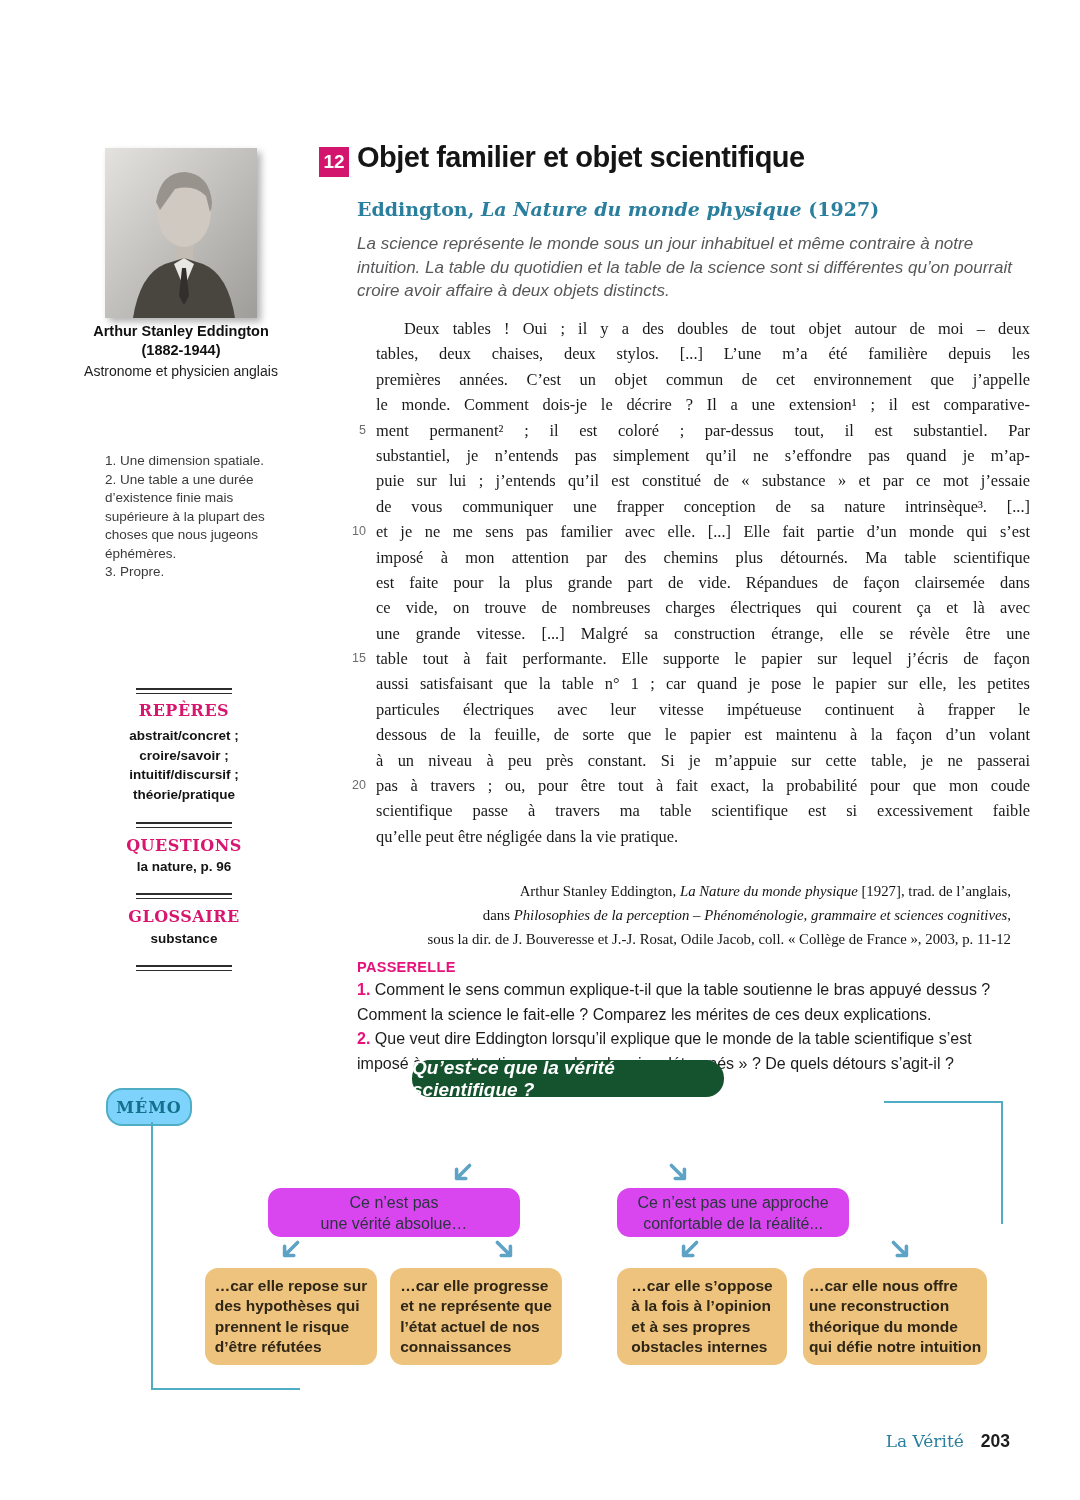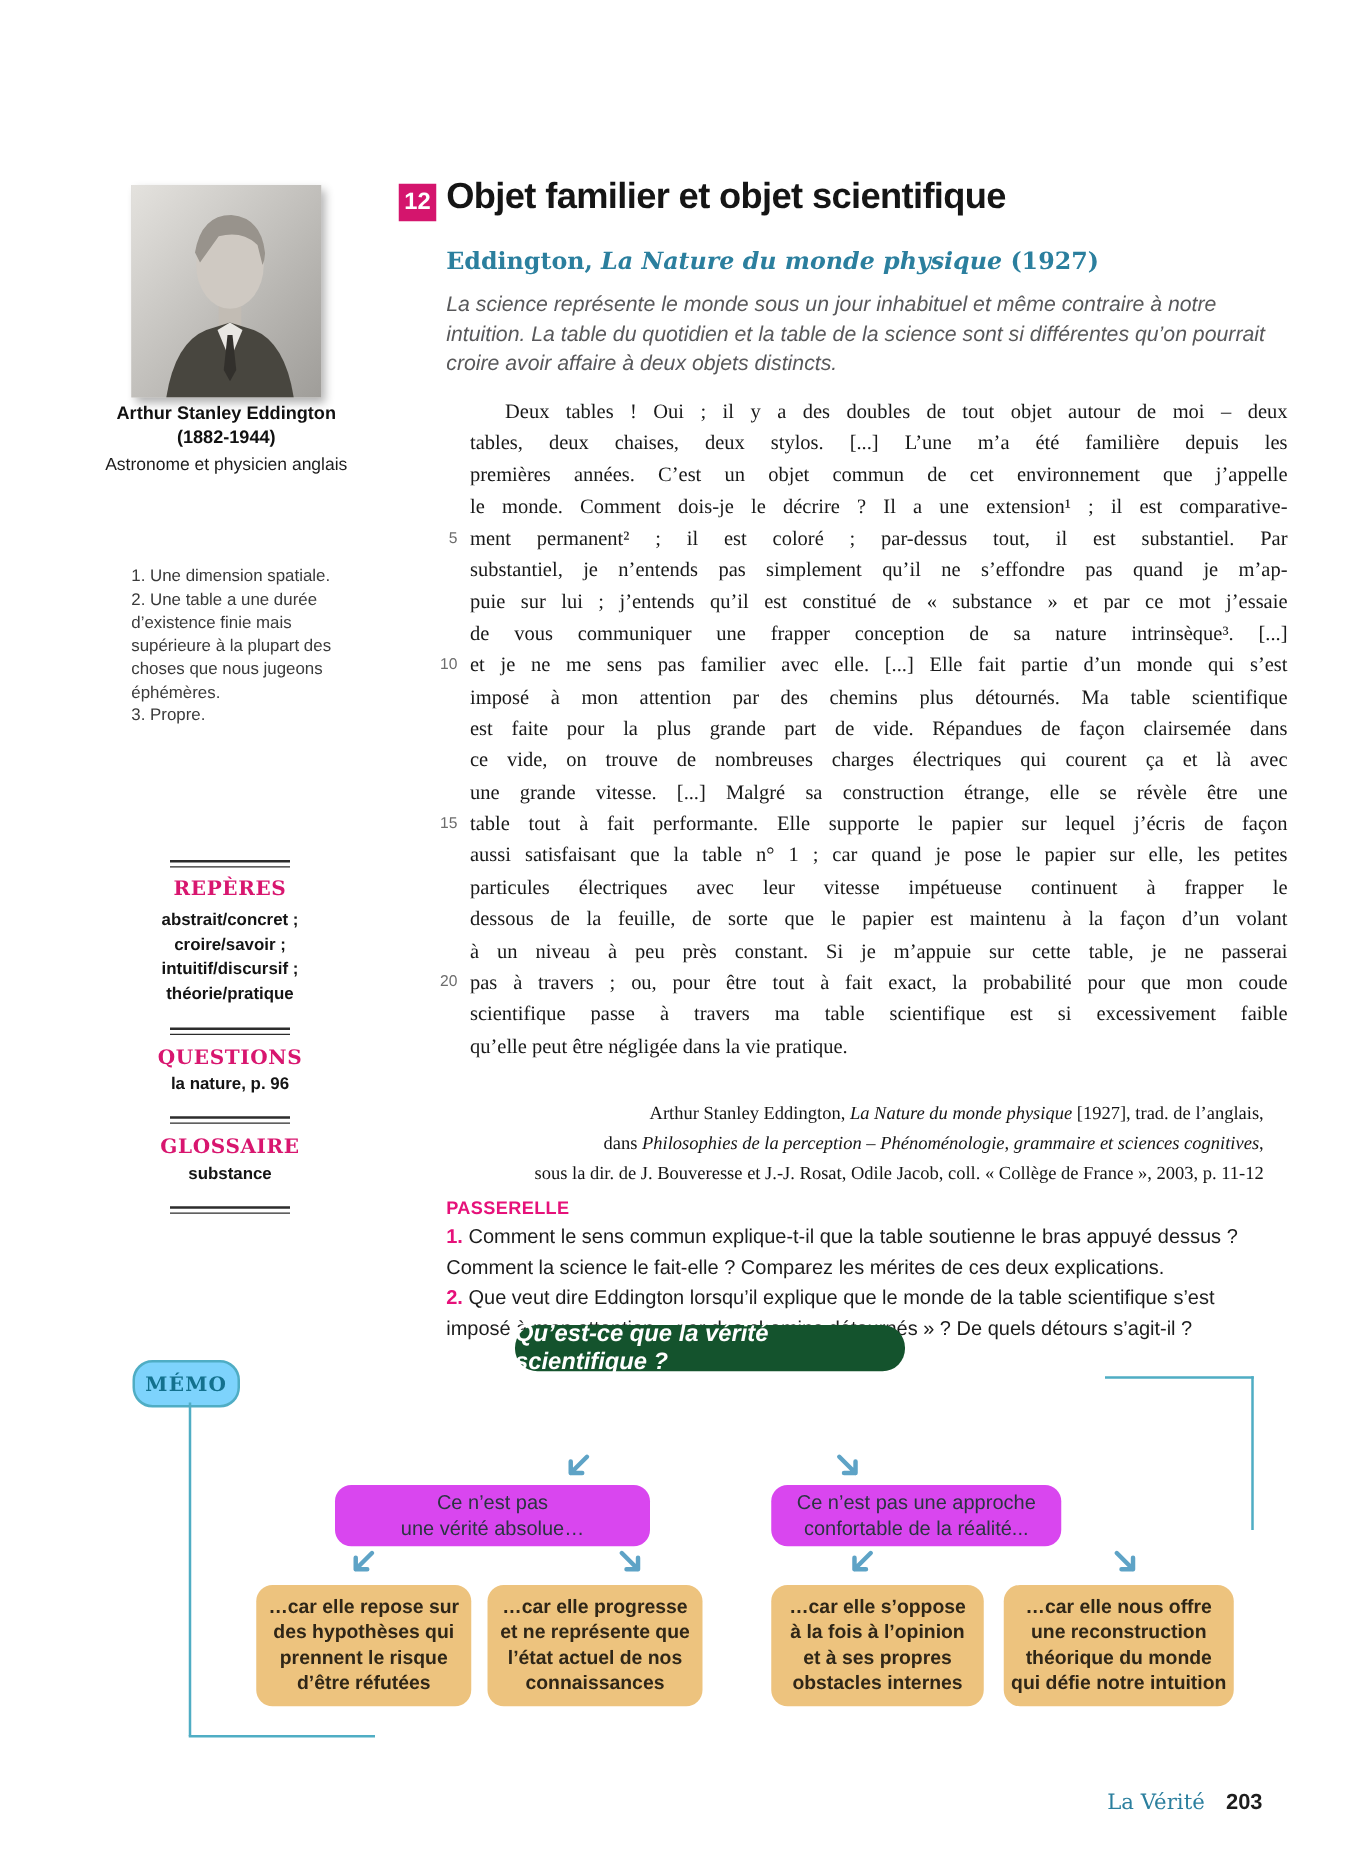--- a/index.html
+++ b/index.html
@@ -73,21 +73,21 @@
   .ml-vr{left:1001px;top:1101px;width:2px;height:123px;}
   .memo-title{position:absolute;left:412px;top:1060px;width:312px;height:37px;background:#14532d;
               border-radius:18px;color:#fff;font-weight:bold;font-style:italic;font-size:19px;
               display:flex;align-items:center;justify-content:center;}
   .gbox{position:absolute;background:#d946ef;border-radius:13px;color:#2a3540;font-size:16px;
         line-height:21px;text-align:center;display:flex;align-items:center;justify-content:center;
         white-space:pre-line;}
   .g1{left:268px;top:1188px;width:252px;height:49px;}
   .g2{left:617px;top:1188px;width:232px;height:49px;}
   .obox{position:absolute;background:#edc37e;border-radius:13px;color:#2f2617;font-weight:bold;
-        font-size:15.5px;line-height:20.5px;text-align:center;display:flex;align-items:center;
+        font-size:15.5px;line-height:20.5px;display:flex;align-items:center;
         justify-content:center;white-space:pre-line;}
   .o1{left:205px;top:1268px;width:172px;height:97px;}
   .o2{left:390px;top:1268px;width:172px;height:97px;}
   .o3{left:617px;top:1268px;width:170px;height:97px;}
   .o4{left:803px;top:1268px;width:184px;height:97px;}
   .arr{position:absolute;width:26px;height:26px;}
   .arr svg{display:block;}
   .dl svg{transform:scaleX(-1);}
   .a1{left:449px;top:1160px}.a2{left:666px;top:1160px}
   .a3{left:277px;top:1237px}.a4{left:492px;top:1237px}

